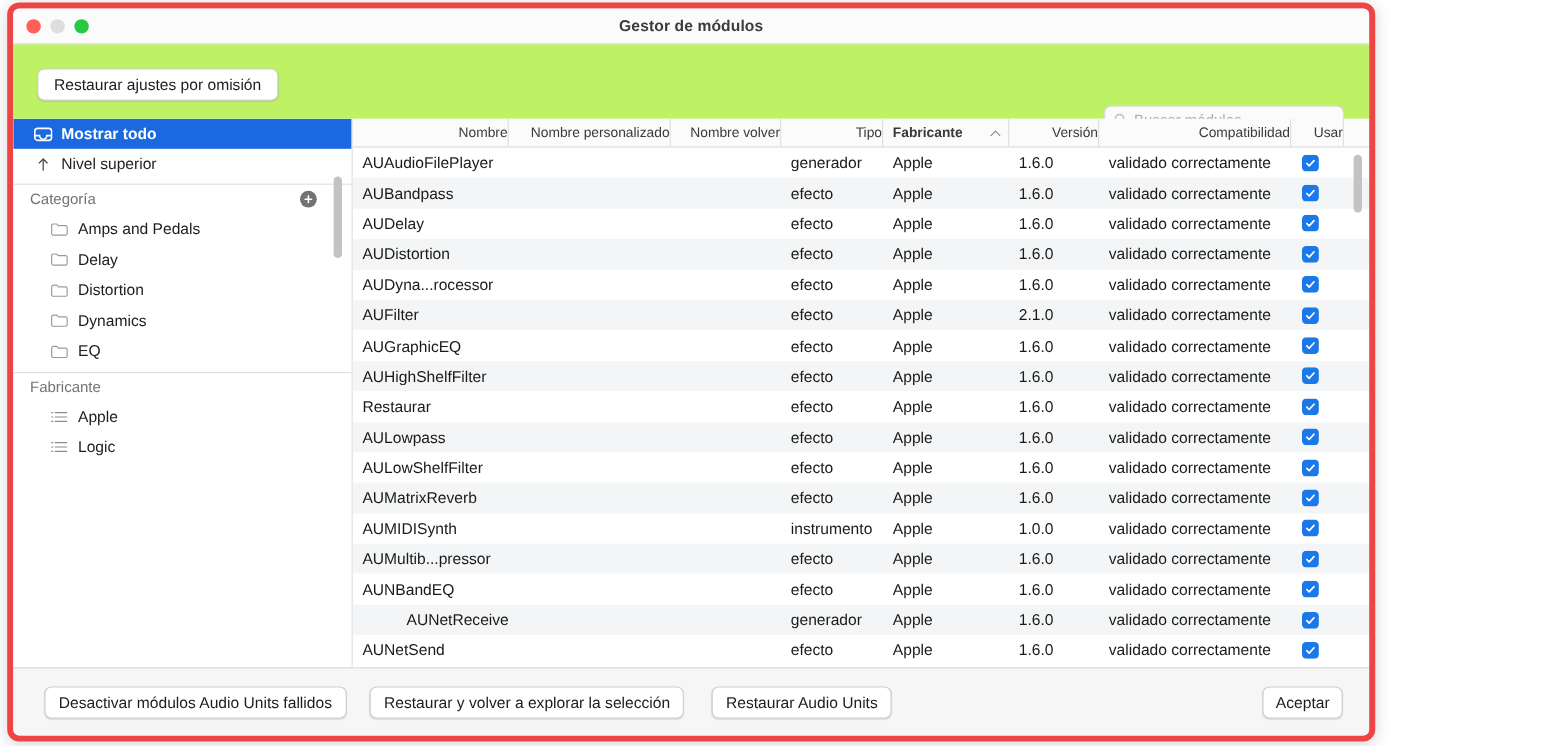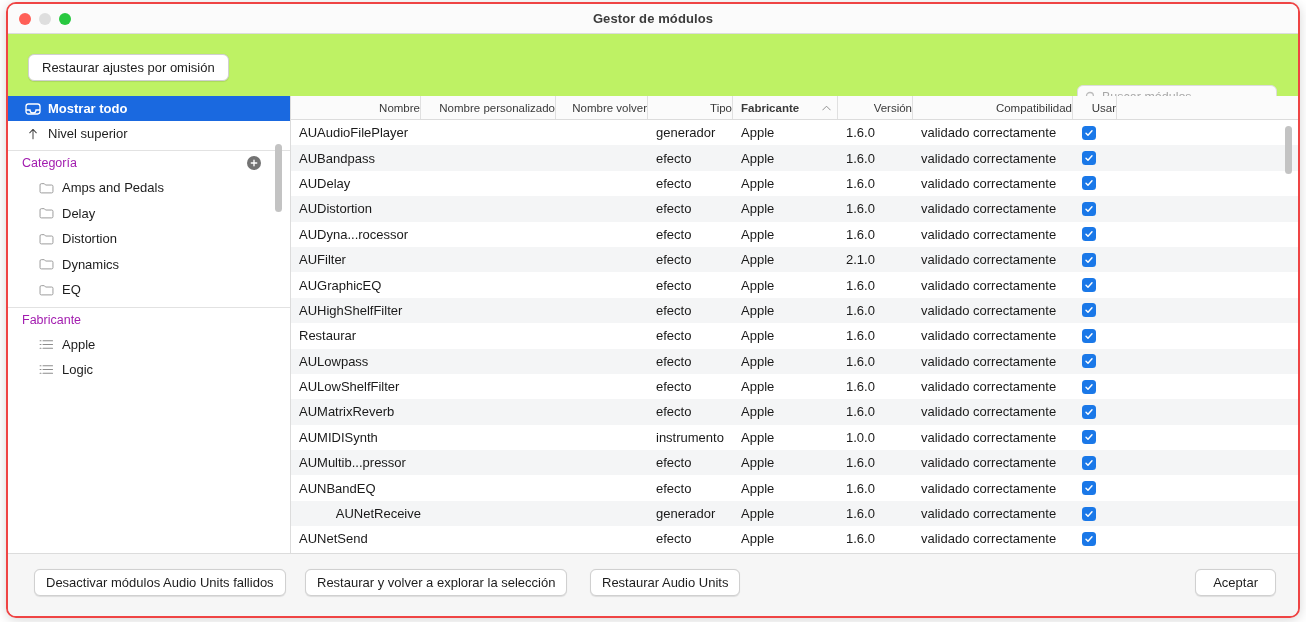--- a/index.html
+++ b/index.html
@@ -7,24 +7,24 @@
     width: 1306px; height: 622px;
     background: #ffffff;
     font-family: "Liberation Sans", sans-serif;
     -webkit-font-smoothing: antialiased;
     overflow: hidden;
   }
 
   .window {
     position: absolute;
     left: 6px; top: 2px;
-    width: 1294px; height: 616px;
+    width: 1140px; height: 616px;
     background: #f6f6f6;
     border-radius: 10px;
-    border: 2px solid #ef4444;
+    border: 5px solid #ef4444;
     overflow: hidden;
     box-shadow: 0 2px 12px rgba(0,0,0,0.16);
   }
 
   
   .titlebar {
     position: relative;
     height: 30px;
     background: #fbfbfb;
     border-bottom: 1px solid #dcdcdc;
@@ -107,21 +107,21 @@
   }
   .side-row.selected {
     background: #1a69e0;
     color: #ffffff;
     font-weight: bold;
   }
   .side-sep { height: 1px; background: #e2e2e2; margin: 4px 0 0 0; }
   .side-head {
     display: flex; align-items: center;
     height: 24px; padding-left: 14px; padding-right: 30px;
-    font-size: 12.5px; color: #a21caf;
+    font-size: 12.5px; color: #737373;
     position: relative;
   }
   .add-circle {
     position: absolute; right: 29px; top: 5px;
     width: 14px; height: 14px; border-radius: 50%;
     background: #737373;
     display: flex; align-items: center; justify-content: center;
   }
   .add-circle svg { width: 8px; height: 8px; }
   .side-group { padding-left: 8px; }
@@ -175,21 +175,21 @@
   .footer {
     position: relative;
     height: 65px;
     background: #f6f6f6;
     border-top: 1px solid #dcdcdc;
   }
   .footer .btn { position: absolute; top: 15px; }
   #btn-disable { left: 26px; }
   #btn-rescan  { left: 297px; }
   #btn-reset   { left: 582px; }
-  #btn-accept  { right: 22px; padding: 5px 17px; }
+  #btn-accept  { right: 22px; padding: 5px 10px; }
 </style>
 </head>
 <body>
 
 <div class="window">
 
   <div class="titlebar">
     <div class="traffic">
       <div class="light close"></div>
       <div class="light min"></div>

